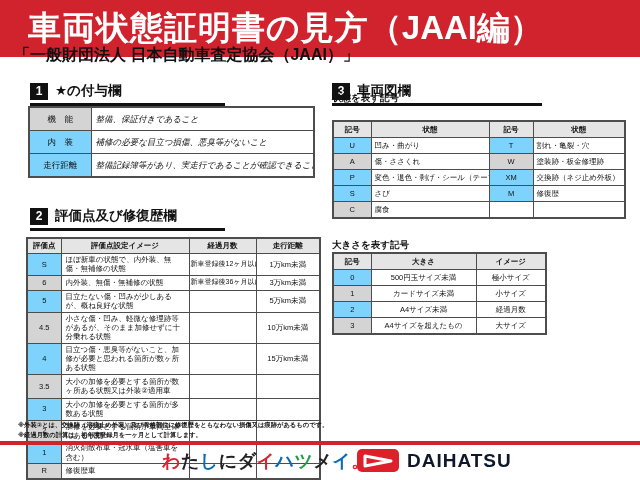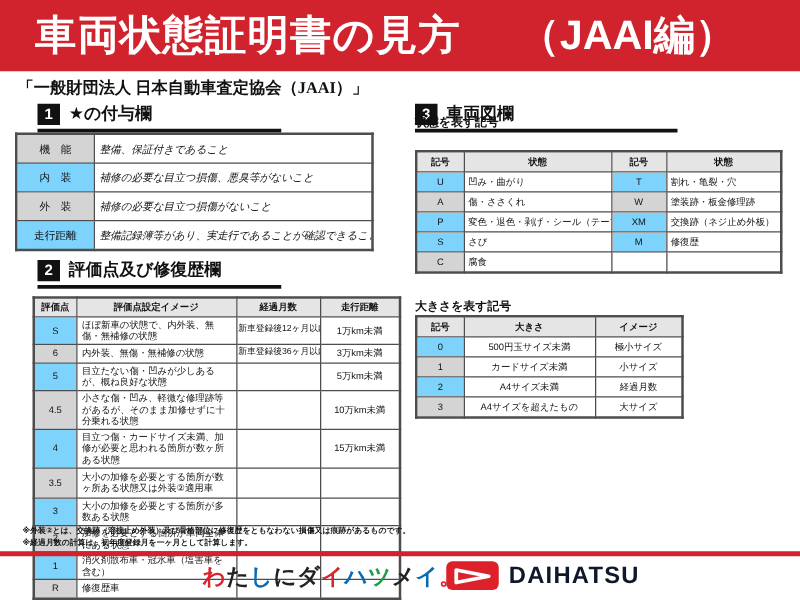--- a/index.html
+++ b/index.html
@@ -6,40 +6,40 @@
   body{
     width:640px;height:480px;background:#ffffff;position:relative;overflow:hidden;
     font-family:"Liberation Sans","DejaVu Sans",sans-serif;color:#111;
   }
   
   .banner{
     position:absolute;left:0;top:0;width:640px;height:57px;background:#d1232e;
     display:flex;align-items:center;padding-left:28px;box-sizing:border-box;color:#fff;
   }
   .banner .main{font-size:33px;font-weight:bold;letter-spacing:1px;}
-  .banner .edition{font-size:33px;font-weight:bold;margin-left:46px;}
-  .subtitle{position:absolute;left:14px;top:61px;font-size:13px;font-weight:bold;font-family:Liberation Serif, serif;}
+  .banner .edition{font-size:33px;font-weight:bold;}
+  .subtitle{position:absolute;left:14px;top:45px;font-size:16px;font-weight:bold;}
   
   .sec-head{position:absolute;display:flex;align-items:center;gap:7px;
     border-bottom:3px solid #111;padding-bottom:3px;box-sizing:border-box;}
   .numbox{display:inline-flex;min-width:18px;height:17px;background:#111;color:#fff;
     font-weight:bold;font-size:12px;align-items:center;justify-content:center;}
   .sec-title{font-size:13.5px;font-weight:bold;white-space:nowrap;}
   .tbl-label{position:absolute;font-size:9.5px;font-weight:bold;}
   
   table.t{border-collapse:collapse;position:absolute;table-layout:fixed;border:2px solid #4d4d4d;}
   .t td{border:1px solid #4d4d4d;padding:1px 4px;vertical-align:middle;line-height:1.25;
         overflow:hidden;}
   .lab{text-align:center;padding:1px 2px;}
   .hd{background:#e5e5e5;font-weight:bold;text-align:center;}
   .bgd{background:#d4d4d4;}
   .bgl{background:#7dd3fc;}
   .c{text-align:center;}
   .nw{white-space:nowrap;font-style:italic;}
-  .t1{left:12px;top:106px;width:287px;}
+  .t1{left:28px;top:106px;width:287px;}
   .t1 td{font-size:8.5px;height:20px;}
   .t2{left:26px;top:237px;width:293px;}
   .t2 td{font-size:7.5px;}
   .t2 .mo{font-size:7px;padding:0 1px;text-align:center;white-space:nowrap;}
   .t2 tr.h1 td{height:12px;}
   .t2 tr.h2 td{height:21px;}
   .t3a{left:332px;top:120px;width:292px;}
   .t3a td{font-size:7.5px;height:13px;white-space:nowrap;padding:1px 3px;}
   .t3b{left:332px;top:252px;width:213px;}
   .t3b td{font-size:7.5px;height:13px;white-space:nowrap;text-align:center;}
@@ -77,24 +77,20 @@
   <tbody>
       <tr>
     <td class="lab bgd">機　能</td>
     <td class="nw">整備、保証付きであること</td>
   </tr>
   <tr>
     <td class="lab bgl">内　装</td>
     <td class="nw">補修の必要な目立つ損傷、悪臭等がないこと</td>
   </tr>
   <tr>
-    <td class="lab bgd">外　装</td>
-    <td class="nw">補修の必要な目立つ損傷がないこと</td>
-  </tr>
-  <tr>
     <td class="lab bgl">走行距離</td>
     <td class="nw">整備記録簿等があり、実走行であることが確認できること</td>
   </tr>
 </tbody>
   </table>
 
 <div class="sec-head" style="left:30px;top:207px;width:195px;">
   <span class="numbox">2</span>
   <span class="sec-title">評価点及び修復歴欄</span>
 </div>
@@ -132,21 +128,21 @@
     <td class="c">5万km未満</td>
   </tr>
   <tr class="h2">
     <td class="lab bgd">4.5</td>
     <td>小さな傷・凹み、軽微な修理跡等があるが、そのまま加修せずに十分乗れる状態</td>
     <td class="mo"></td>
     <td class="c">10万km未満</td>
   </tr>
   <tr class="h2">
     <td class="lab bgl">4</td>
-    <td>目立つ傷・カードサイズ未満、加修が必要と思われる箇所が数ヶ所ある状態</td>
+    <td>目立つ傷・悪臭等がないこと、加修が必要と思われる箇所が数ヶ所ある状態</td>
     <td class="mo"></td>
     <td class="c">15万km未満</td>
   </tr>
   <tr class="h2">
     <td class="lab bgd">3.5</td>
     <td>大小の加修を必要とする箇所が数ヶ所ある状態又は外装②適用車</td>
     <td class="mo"></td>
     <td class="c"></td>
   </tr>
   <tr class="h1">

